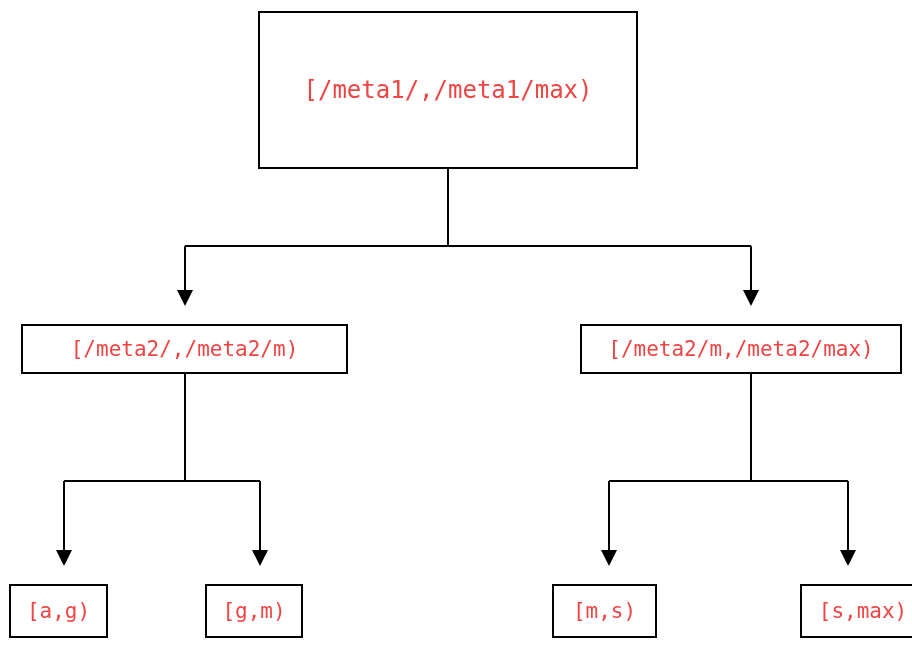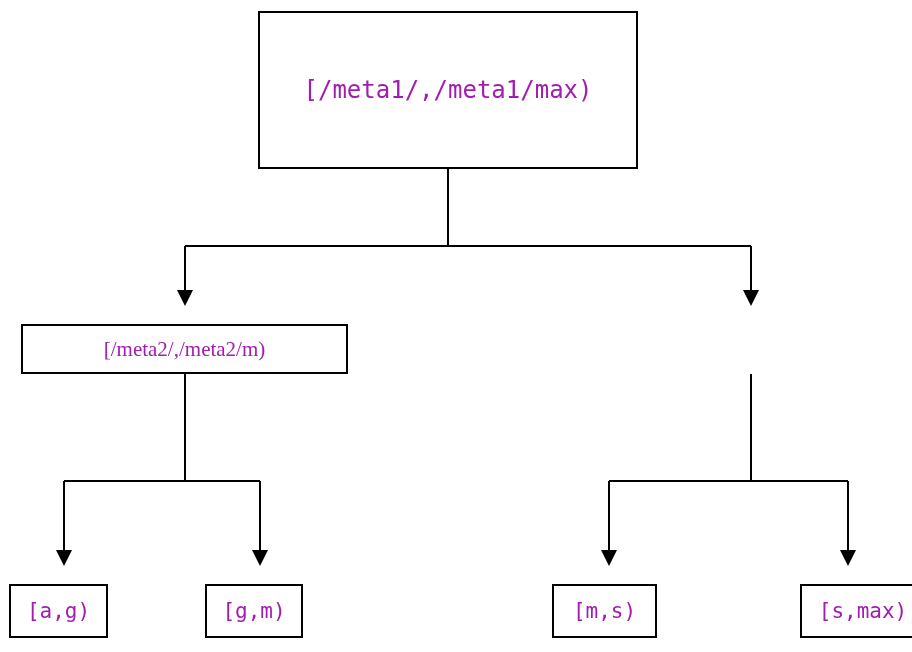--- a/index.html
+++ b/index.html
@@ -32,37 +32,37 @@
     display: flex;
     align-items: center;
     justify-content: center;
     color: #000000;
     font-family: "DejaVu Sans Mono", "Liberation Mono", monospace;
     white-space: pre;
     z-index: 2;
   }
   .node-label {
     font-family: "DejaVu Sans Mono", "Liberation Mono", monospace;
-    color: #a21caf;
+    color: #ef4444;
     line-height: 1;
   }
   .node-root {
     left: 258px;
     top: 11px;
     width: 380px;
     height: 158px;
     font-size: 24px;
   }
   .node-root .node-label { font-size: 24px; }
   .node-l2 {
     top: 324px;
     height: 50px;
     font-size: 21px;
   }
-  .node-l2 .node-label { font-size: 21px; font-family: Liberation Serif, serif; }
+  .node-l2 .node-label { font-size: 21px; }
   .node-l2-left  { left: 21px;  width: 327px; }
   .node-l2-right { left: 580px; width: 322px; }
   .node-leaf {
     top: 584px;
     height: 54px;
     font-size: 21px;
   }
   .node-leaf .node-label { font-size: 21px; }
   .leaf-0 { left: 9px;   width: 99px;  }
   .leaf-1 { left: 205px; width: 98px;  }
@@ -110,20 +110,23 @@
   </svg>
 
   <div class="node node-root">
     <span class="node-label">[/meta1/,/meta1/max)</span>
   </div>
 
   <div class="node node-l2 node-l2-left">
     <span class="node-label">[/meta2/,/meta2/m)</span>
   </div>
 
+  <div class="node node-l2 node-l2-right">
+    <span class="node-label">[/meta2/m,/meta2/max)</span>
+  </div>
 
   <div class="node node-leaf leaf-1">
     <span class="node-label">[g,m)</span>
   </div>
 
   <div class="node node-leaf leaf-0">
     <span class="node-label">[a,g)</span>
   </div>
 
   <div class="node node-leaf leaf-2">

